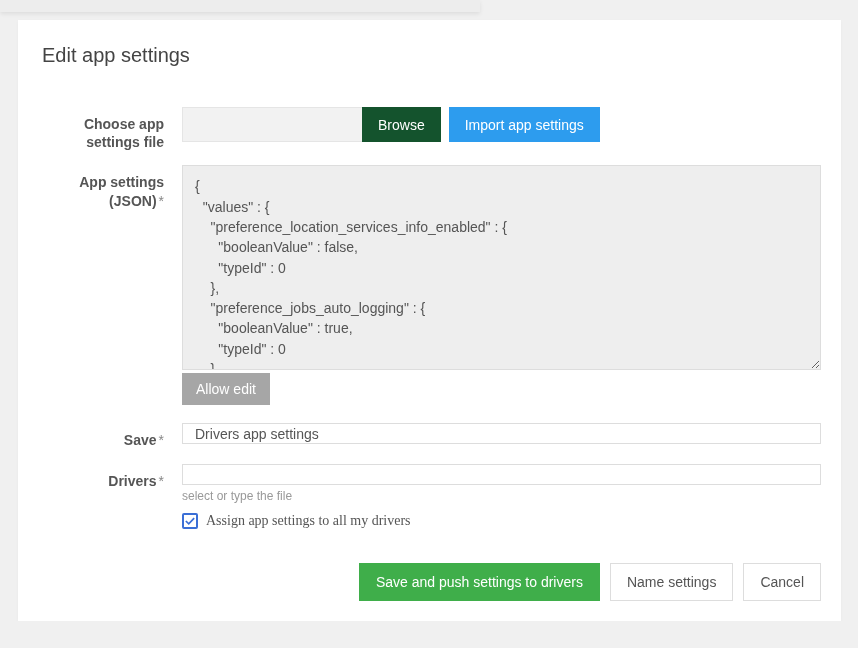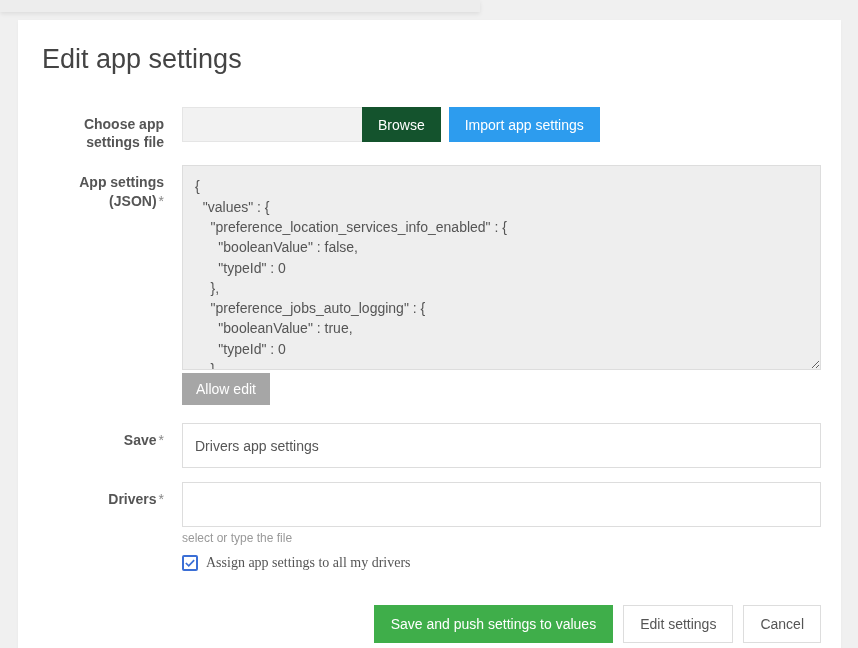--- a/index.html
+++ b/index.html
@@ -17,24 +17,24 @@
   }
   .modal {
     background: #fff;
     width: 823px;
     margin-left: 18px;
     margin-top: 8px;
     padding: 24px 20px 20px 24px;
     box-shadow: 0 1px 3px rgba(0,0,0,0.03);
   }
   .modal-title {
-    font-size: 27px;
+    font-size: 20px;
     font-weight: 400;
     color: #444;
-    margin-bottom: 32px;
+    margin-bottom: 40px;
   }
   .form-row {
     display: flex;
     margin-bottom: 14px;
     align-items: flex-start;
   }
   .form-label {
     width: 140px;
     text-align: right;
     padding-right: 18px;
@@ -94,21 +94,21 @@
     color: #fff;
     border: none;
     padding: 8px 14px;
     font-size: 14px;
     cursor: pointer;
     margin-top: 0;
     display: inline-block;
   }
   .text-input {
     width: 100%;
-    height: 45px;
+    height: 21px;
     border: 1px solid #ddd;
     padding: 0 12px;
     font-size: 14px;
     color: #555;
   }
   .hint {
     font-size: 12px;
     color: #999;
     margin-top: 4px;
   }
@@ -205,17 +205,17 @@
           <svg viewBox="0 0 12 12">
               <path d="M1 6 L4.5 9.5 L11 2.5" stroke="#3b6fd6" stroke-width="2" fill="none"></path>
             </svg>
         </span>
         <span class="checkbox-label">Assign app settings to all my drivers</span>
       </div>
     </div>
   </div>
 
   <div class="footer">
-    <button class="btn btn-primary">Save and push settings to values</button>
-    <button class="btn">Edit settings</button>
+    <button class="btn btn-primary">Save and push settings to drivers</button>
+    <button class="btn">Name settings</button>
     <button class="btn">Cancel</button>
   </div>
 </div>
 
 </body></html>

